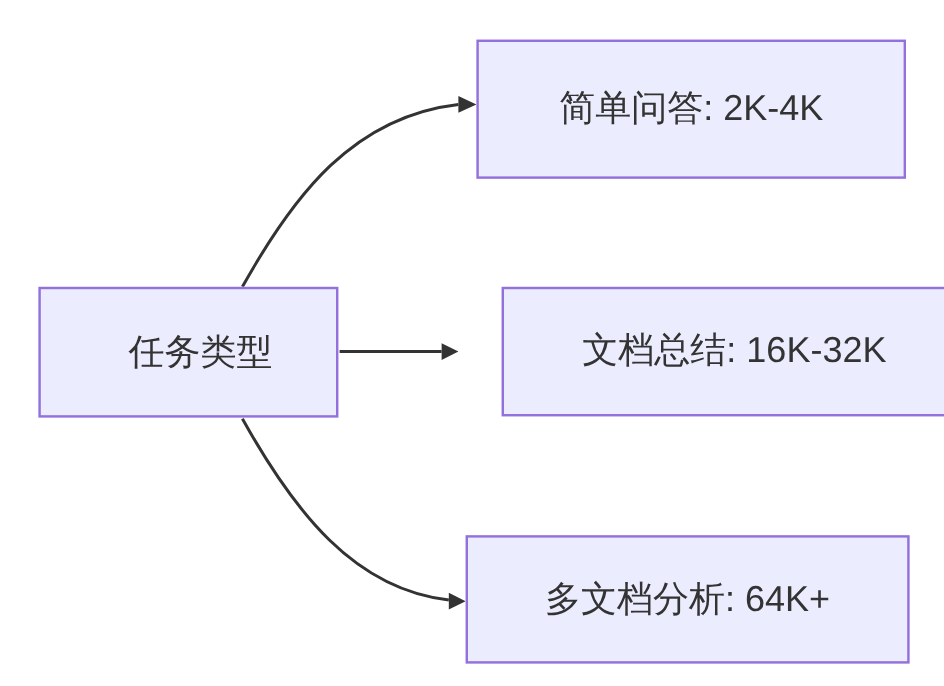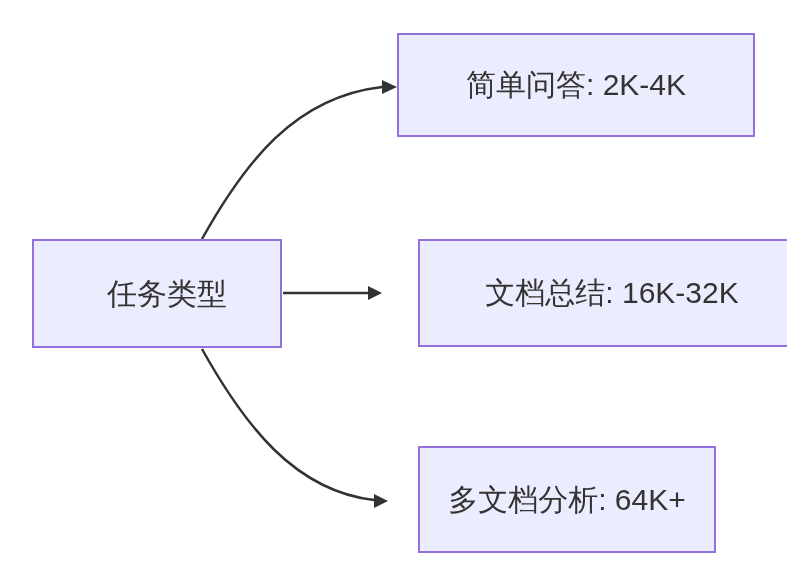--- a/index.html
+++ b/index.html
@@ -34,23 +34,23 @@
     display:flex;
     align-items:center;
     justify-content:center;
     color:var(--text);
     font-size:30px;
     line-height:1;
     white-space:nowrap;
     text-align:center;
   }
   .node-root  {left:32px;  top:239px; width:250px; height:109px;padding-left:20px;}
-  .node-top   {left:397px; top:33px;  width:358px; height:104px;}
+  .node-top   {left:397px; top:33px;  width:358px; height:116px;}
   .node-mid   {left:382px; top:239px; width:388px; height:108px;margin-left:36px;}
-  .node-bot   {left:388px; top:446px; width:298px; height:107px;margin-left:30px;}
+  .node-bot   {left:388px; top:446px; width:370px; height:107px;}
   .edge-path{
     fill:none;
     stroke:var(--edge);
     stroke-width:2.5px;
   }
   .arrowhead{
     fill:var(--edge);
     stroke:none;
   }
 </style>

